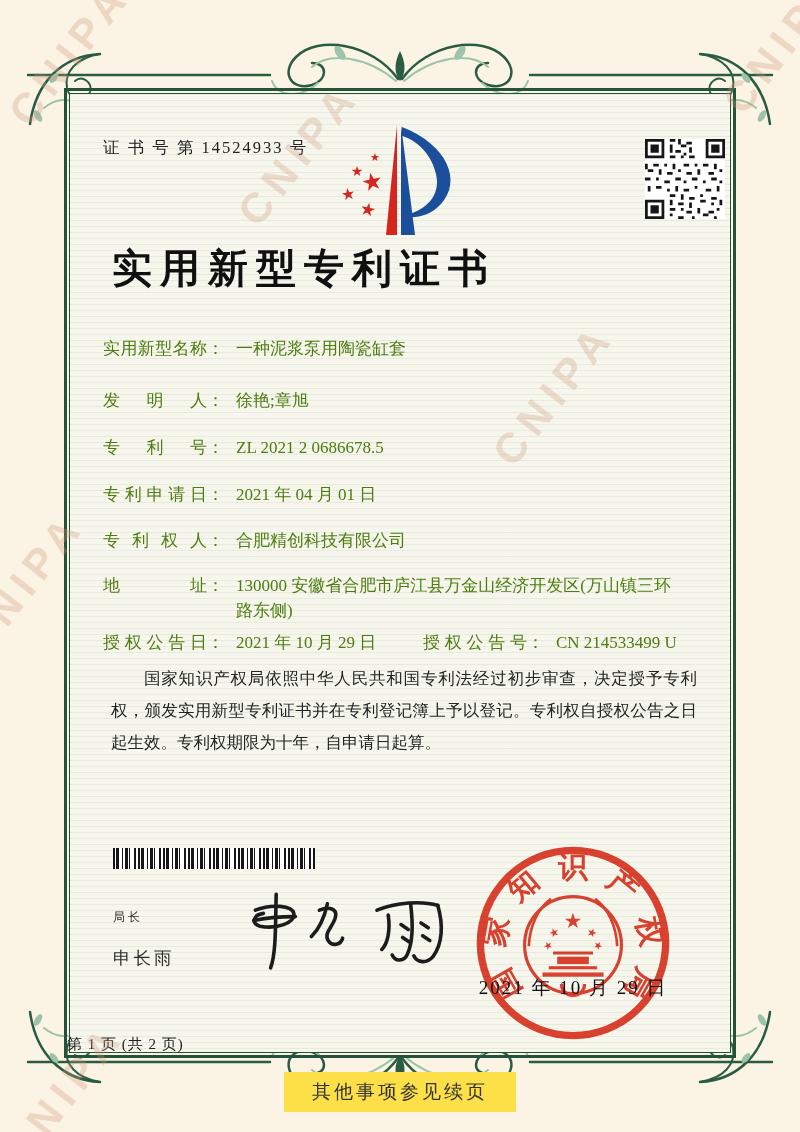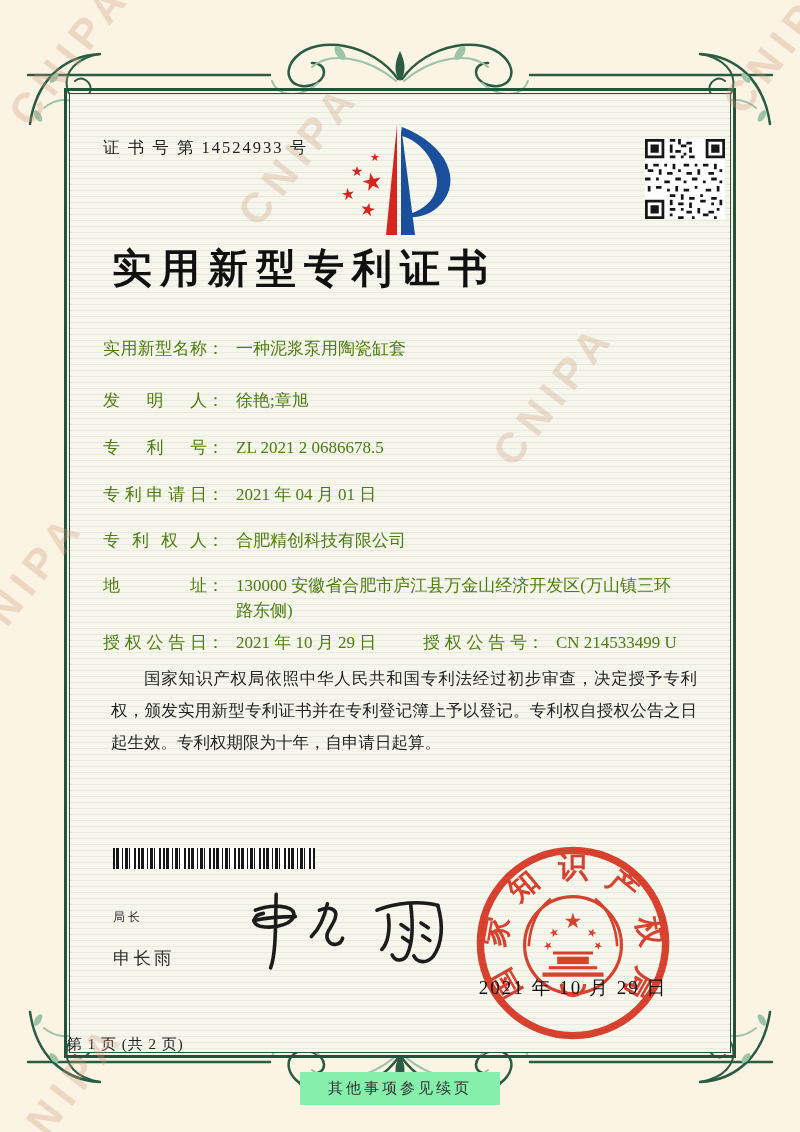--- a/index.html
+++ b/index.html
@@ -42,21 +42,21 @@
   .signer-name{position:absolute;left:46px;top:855px;font-size:17.5px;letter-spacing:3px;text-align:center;}
   .signature{position:absolute;left:158px;top:788px;}
   .seal{position:absolute;left:406px;top:752px;z-index:3;opacity:0.93;mix-blend-mode:multiply;}
   .seal-char{font-size:28px;font-weight:bold;fill:#e03522;text-anchor:middle;
              dominant-baseline:central;font-family:"Liberation Serif",serif;}
   .seal-date{position:absolute;left:386px;top:884px;width:240px;text-align:center;z-index:4;
              font-size:19px;letter-spacing:2px;color:#111;}
   .pagenum{position:absolute;left:0;top:944px;width:100%;text-align:left;
            font-size:15px;letter-spacing:1px;color:#222;}
   .note{position:absolute;left:50%;top:1072px;transform:translateX(-50%);
-        background:#86efac;padding:7px 28px;font-size:15px;letter-spacing:3px;
+        background:#fde047;padding:7px 28px;font-size:19px;letter-spacing:3px;
         color:#333;z-index:7;white-space:nowrap;}
   .stroke-d{stroke:#2a5c42;fill:none;stroke-linecap:round;}
   .stroke-l{stroke:#9dc3ab;fill:none;stroke-linecap:round;}
 </style>
 </head>
 <body>
 
 <div class="page">
 
   <svg width="0" height="0" style="position:absolute">

